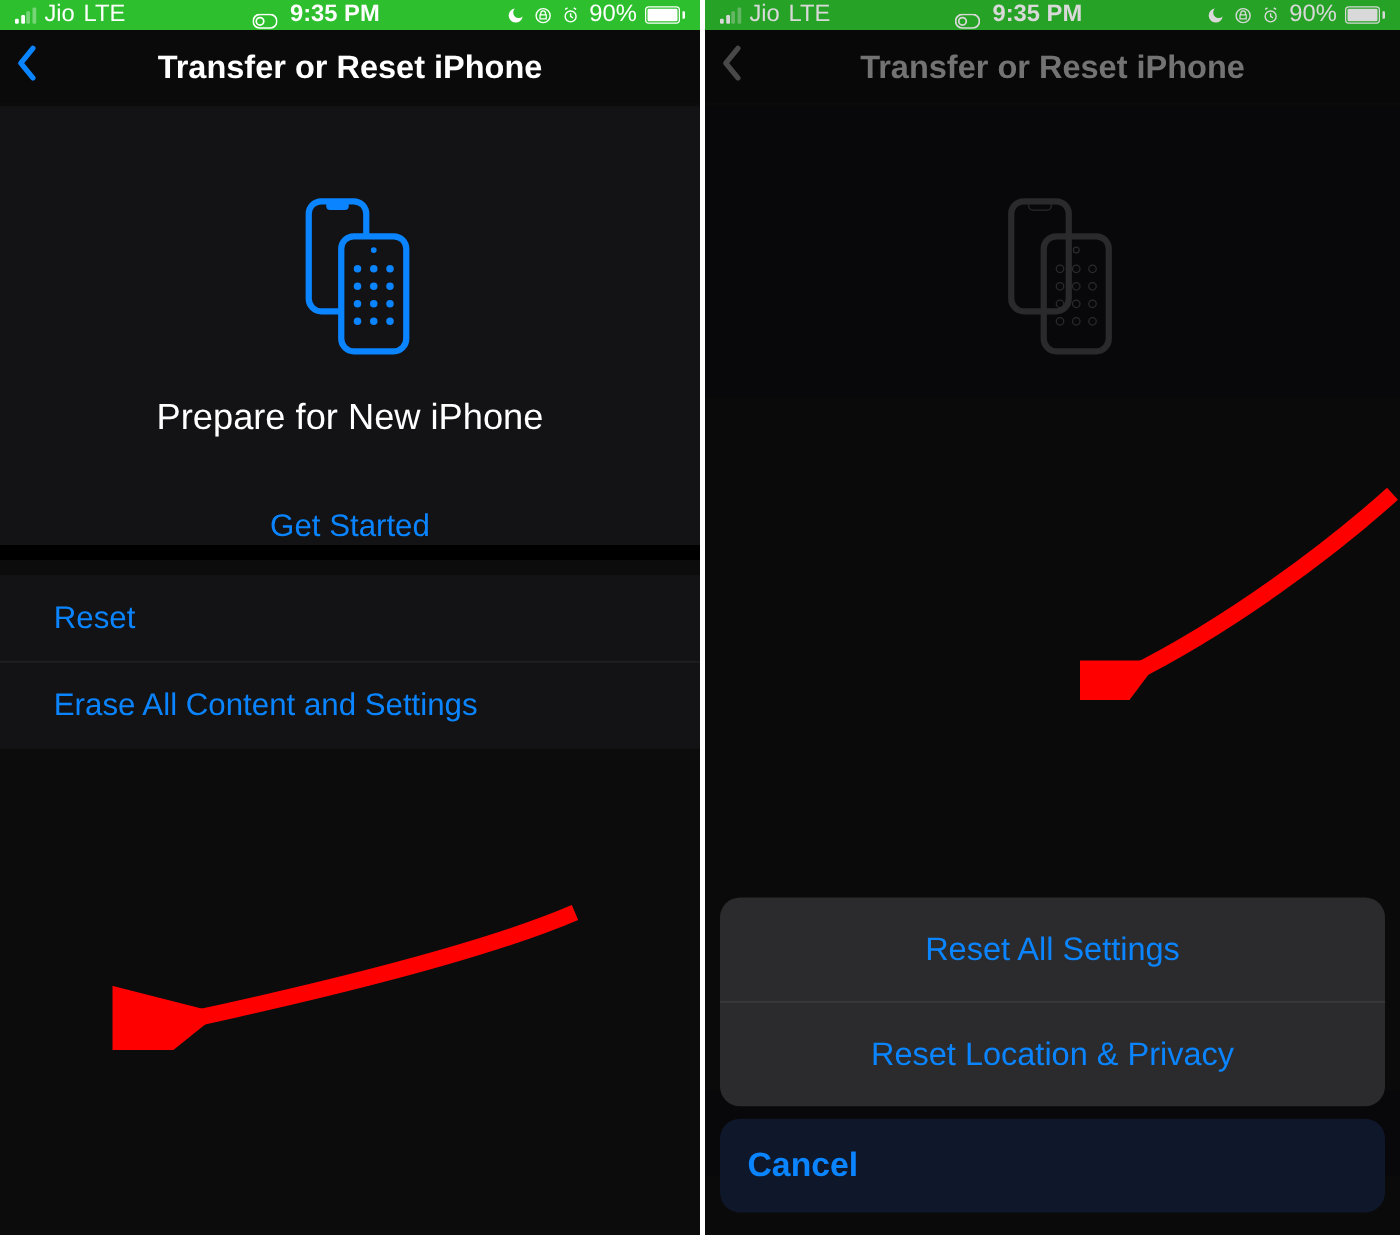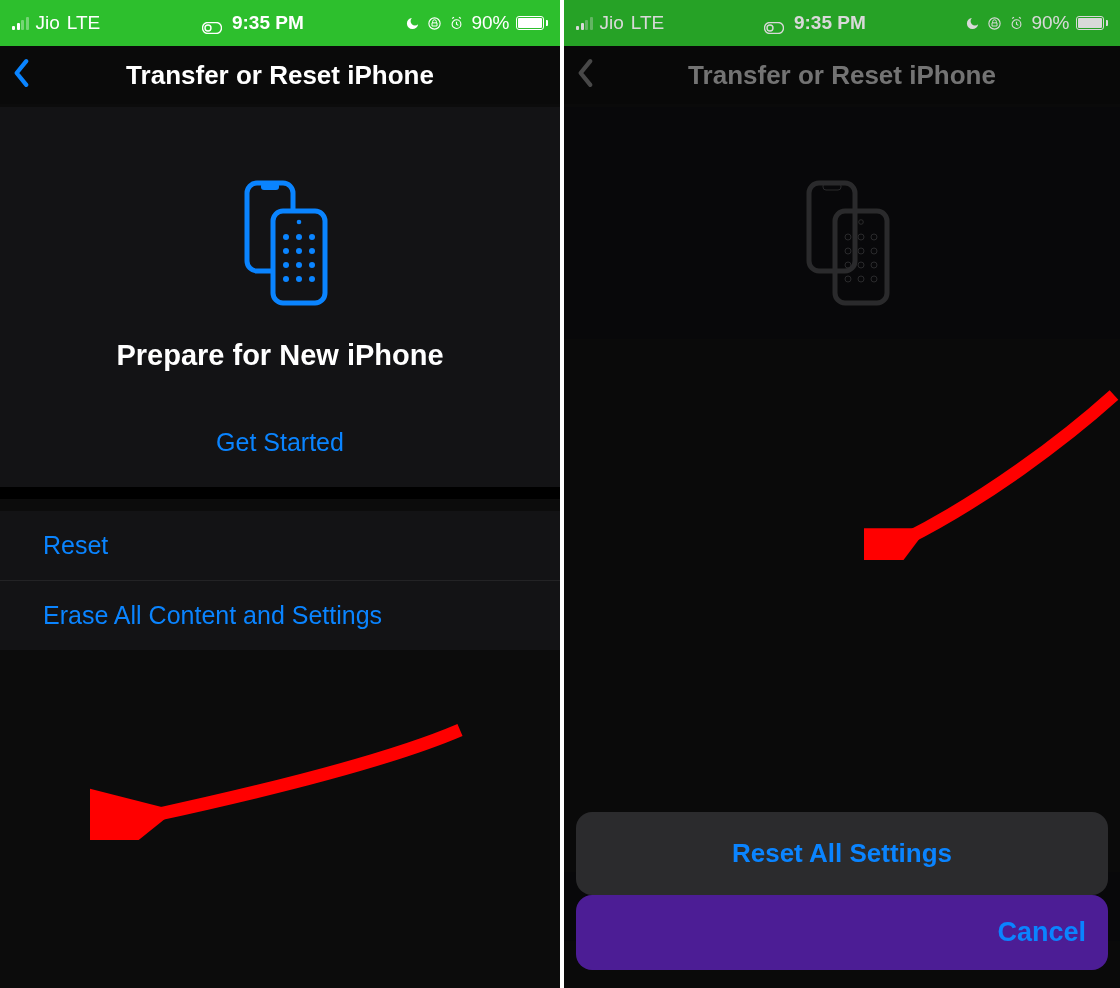--- a/index.html
+++ b/index.html
@@ -2,21 +2,21 @@
 <html><head>
 <meta charset="utf-8">
 <style>
   * { box-sizing: border-box; margin: 0; padding: 0; }
   html, body { width: 1120px; height: 988px; background: #fff; font-family: -apple-system, "SF Pro Text", "Helvetica Neue", Arial, sans-serif; overflow: hidden; }
   .wrap { display: flex; width: 1120px; height: 988px; }
   .phone { position: relative; width: 560px; height: 988px; background: #0c0c0c; color: #fff; overflow: hidden; }
   .phone + .phone { border-left: 4px solid #fff; }
 
   
-  .statusbar { height: 46px; background: #2dbf2d; display: flex; align-items: center; justify-content: space-between; padding: 0 12px; font-size: 19px; font-weight: 500; color: #fff; }
+  .statusbar { height: 24px; background: #2dbf2d; display: flex; align-items: center; justify-content: space-between; padding: 0 12px; font-size: 19px; font-weight: 500; color: #fff; }
   .sb-left, .sb-right { display: flex; align-items: center; gap: 7px; }
   .sb-center { display: flex; align-items: flex-end; gap: 10px; font-weight:600;}
 
   .signal { display: inline-flex; align-items: flex-end; gap: 1.5px; height: 14px; }
   .signal span { width: 3px; background: #fff; border-radius: 1px; }
   .signal .b1 { height: 4px; }
   .signal .b2 { height: 7px; }
   .signal .b3 { height: 10px; background: rgba(255,255,255,.35);}
   .signal .b4 { height: 13px; background: rgba(255,255,255,.35);}
 
@@ -29,42 +29,42 @@
   .nav { height: 58px; display: flex; align-items: center; justify-content: center; position: relative; background:#0a0a0a;text-align:right;}
   .nav .back { position: absolute; left: 12px; top: 50%; transform: translateY(-50%); color: #0a84ff; }
   .nav-title { font-size: 26px; font-weight: 700; color: #fff;}
   .dimmed .nav .back svg path { stroke: #555; }
   .dimmed .nav-title { color: #888; }
 
   
   .card-area { padding-top: 70px; background:#131315; margin-top:3px;}
   .card { text-align: center; padding: 0 30px;}
   .icon-transfer { display:inline-block; margin: 0 auto 28px; }
-  .card h2 { font-size: 29px; font-weight: 700; margin-bottom: 20px;}
+  .card h2 { font-size: 29px; font-weight: 400; margin-bottom: 20px;}
   .card p { font-size: 22px; line-height: 1.45; color: #f0f0f2; font-weight:400;}
-  .get-started { margin-top: 56px; font-size: 25px; color:#0a84ff; text-align:center; padding-bottom:30px; font-weight:500;}
+  .get-started { margin-top: 56px; font-size: 25px; color:#0a84ff; text-align:center; font-weight:500;}
 
   
   .list { margin-top: 12px; background:#131315;}
   .listsep{ height:12px; background:#000;}
   .row { padding: 20px 43px; font-size: 25px; color:#0a84ff; border-bottom:1px solid rgba(255,255,255,.07); font-weight:500;}
   .row:last-child{ border-bottom:none;}
 
   
   .dimmed .card-area, .dimmed .list { filter: brightness(.55);}
   .dimmed .icon-transfer svg * { stroke:#5a5a5e !important; fill:none;}
   .dimmed .row { color:#4a6d96;}
   .dimmed .card-area{ background:#131315;}
 
   .overlay { position:absolute; inset:0; background: rgba(0,0,0,.15);}
   .sheet-wrap { position:absolute; left:12px; right:12px; bottom:18px;}
   .sheet { background:#2b2b2d; border-radius:16px; overflow:hidden; }
-  .sheet .opt { text-align:center; font-size:26px; color:#0a84ff; padding:26px 10px; border-bottom:1px solid rgba(255,255,255,.09); font-weight:700;}
+  .sheet .opt { text-align:center; font-size:26px; color:#0a84ff; padding:26px 10px; border-bottom:1px solid rgba(255,255,255,.09); font-weight:400;}
   .sheet .opt:last-child{ border-bottom:none;}
-  .cancel { background:#4c1d95; border-radius:16px; text-align:right; font-size:27px; font-weight:700; color:#0a84ff; padding:22px;}
+  .cancel { margin-top:10px; background:#0f172a; border-radius:16px; text-align:left; font-size:27px; font-weight:700; color:#0a84ff; padding:22px;}
 
   
   .arrow { position:absolute; pointer-events:none; }
 
 </style>
 </head>
 <body>
 
 <div class="wrap">
 
@@ -242,20 +242,21 @@
 
     <div class="list">
       <div class="row" style="text-decoration:line-through; text-decoration-color:transparent;">Erase All Content and Settings</div>
     </div>
 
     <div class="overlay"></div>
 
     <div class="sheet-wrap" style="bottom:18px; top:auto;">
       <div class="sheet">
         <div class="opt">Reset All Settings</div>
+        <div class="opt">Reset Location &amp; Privacy</div>
       </div>
       <div class="cancel">Cancel</div>
     </div>
 
     <style>
       .phone.dimmed .sheet-wrap{ bottom:18px; }
       .phone.dimmed .sheet-wrap{ top:auto; }
       .phone.dimmed .sheet-wrap{ position:absolute; left:12px; right:12px; bottom:18px; }
       .phone.dimmed .sheet-wrap{ }
       .phone.dimmed .sheet-wrap{ }

